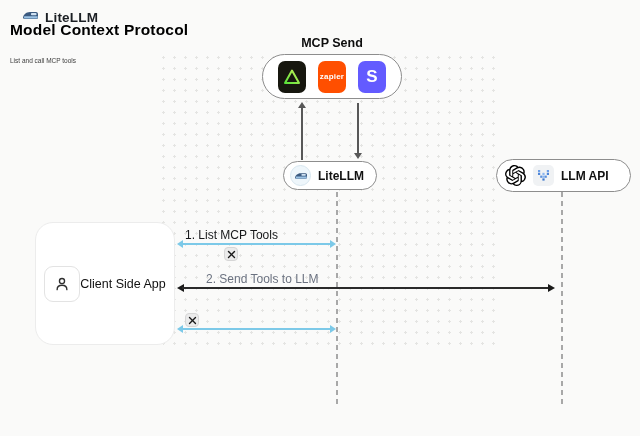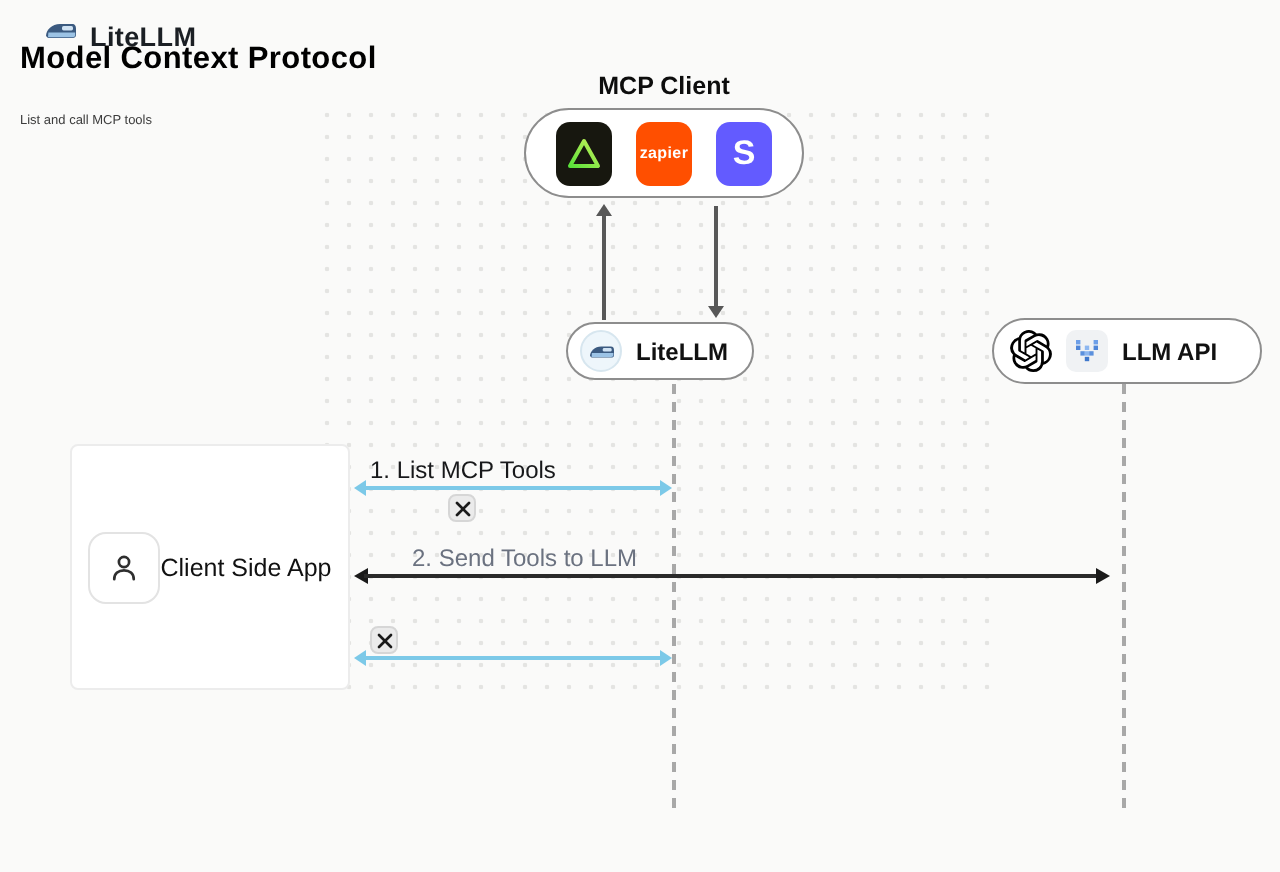--- a/index.html
+++ b/index.html
@@ -47,21 +47,21 @@
     width: 21px; height: 21px; border-radius: 50%; background: #eef6fb; border: 1px solid #d7e6ef;
     display: flex; align-items: center; justify-content: center;
   }
   .pill-label { font-size: 12px; font-weight: 600; color: #111; }
   .llmapi-pill { left: 496px; top: 159px; width: 135px; height: 33px; border-radius: 17px; padding-left: 8px; gap: 7px; }
   .provider-tile { width: 21px; height: 21px; background: #f0f2f4; border-radius: 5px; display: flex; align-items: center; justify-content: center; }
 
   
   .client-box {
     position: absolute; left: 35px; top: 222px; width: 140px; height: 123px;
-    background: #fff; border: 1px solid #ececec; border-radius: 4px;
+    background: #fff; border: 1px solid #ececec; border-radius: 18px;
     display: flex; align-items: center; justify-content: center; 
   }
   .avatar-tile { width: 36px; height: 36px; border: 1px solid #e3e3e3; border-radius: 9px; background: #fff; display: flex; align-items: center; justify-content: center; }
   .client-label { font-size: 12.5px; font-weight: 500; color: #111; }
 
   
   .v-arrow { position: absolute; width: 10px; }
   .v-arrow .v-line { position: absolute; left: 4.2px; width: 1.6px; background: #585858; }
   .v-head-up { position: absolute; left: 1px; top: 0; width: 0; height: 0; border-left: 4px solid transparent; border-right: 4px solid transparent; border-bottom: 6px solid #585858; }
   .v-head-down { position: absolute; left: 1px; bottom: 0; width: 0; height: 0; border-left: 4px solid transparent; border-right: 4px solid transparent; border-top: 6px solid #585858; }
@@ -114,21 +114,21 @@
       <path d="M1 10 C1 7 4 4 8 4 L14 4 C15.5 4 16 5 16 6.5 L16 9.5 C16 10.5 15.3 11 14.2 11 L2 11 Z" fill="#3b5a80"></path>
       <path d="M2.2 8.2 L15.6 8.2 L15.6 9.4 C15.6 10.3 15.1 10.6 14.2 10.6 L2 10.6 Z" fill="#9cc3e5"></path>
       <rect x="9" y="5" width="5.5" height="2.2" rx="0.8" fill="#cfe2f3"></rect>
     </svg>
   </span>
   <span class="brand-text">LiteLLM</span>
 </div>
 <div class="page-title">Model Context Protocol</div>
 <div class="page-subtitle">List and call MCP tools</div>
 
-<div class="mcp-label">MCP Client</div>
+<div class="mcp-label">MCP Send</div>
 <div class="mcp-box">
   <div class="tool-tile tile-dark">
     <svg width="20" height="20" viewBox="0 0 20 20">
       <defs>
         <linearGradient id="triGrad" x1="0" y1="1" x2="1" y2="0">
           <stop offset="0" stop-color="#59e13a"></stop>
           <stop offset="1" stop-color="#c6f05a"></stop>
         </linearGradient>
       </defs>
       <path d="M10 3.5 L17 16 L3 16 Z" fill="none" stroke="url(#triGrad)" stroke-width="2" stroke-linejoin="round"></path>

